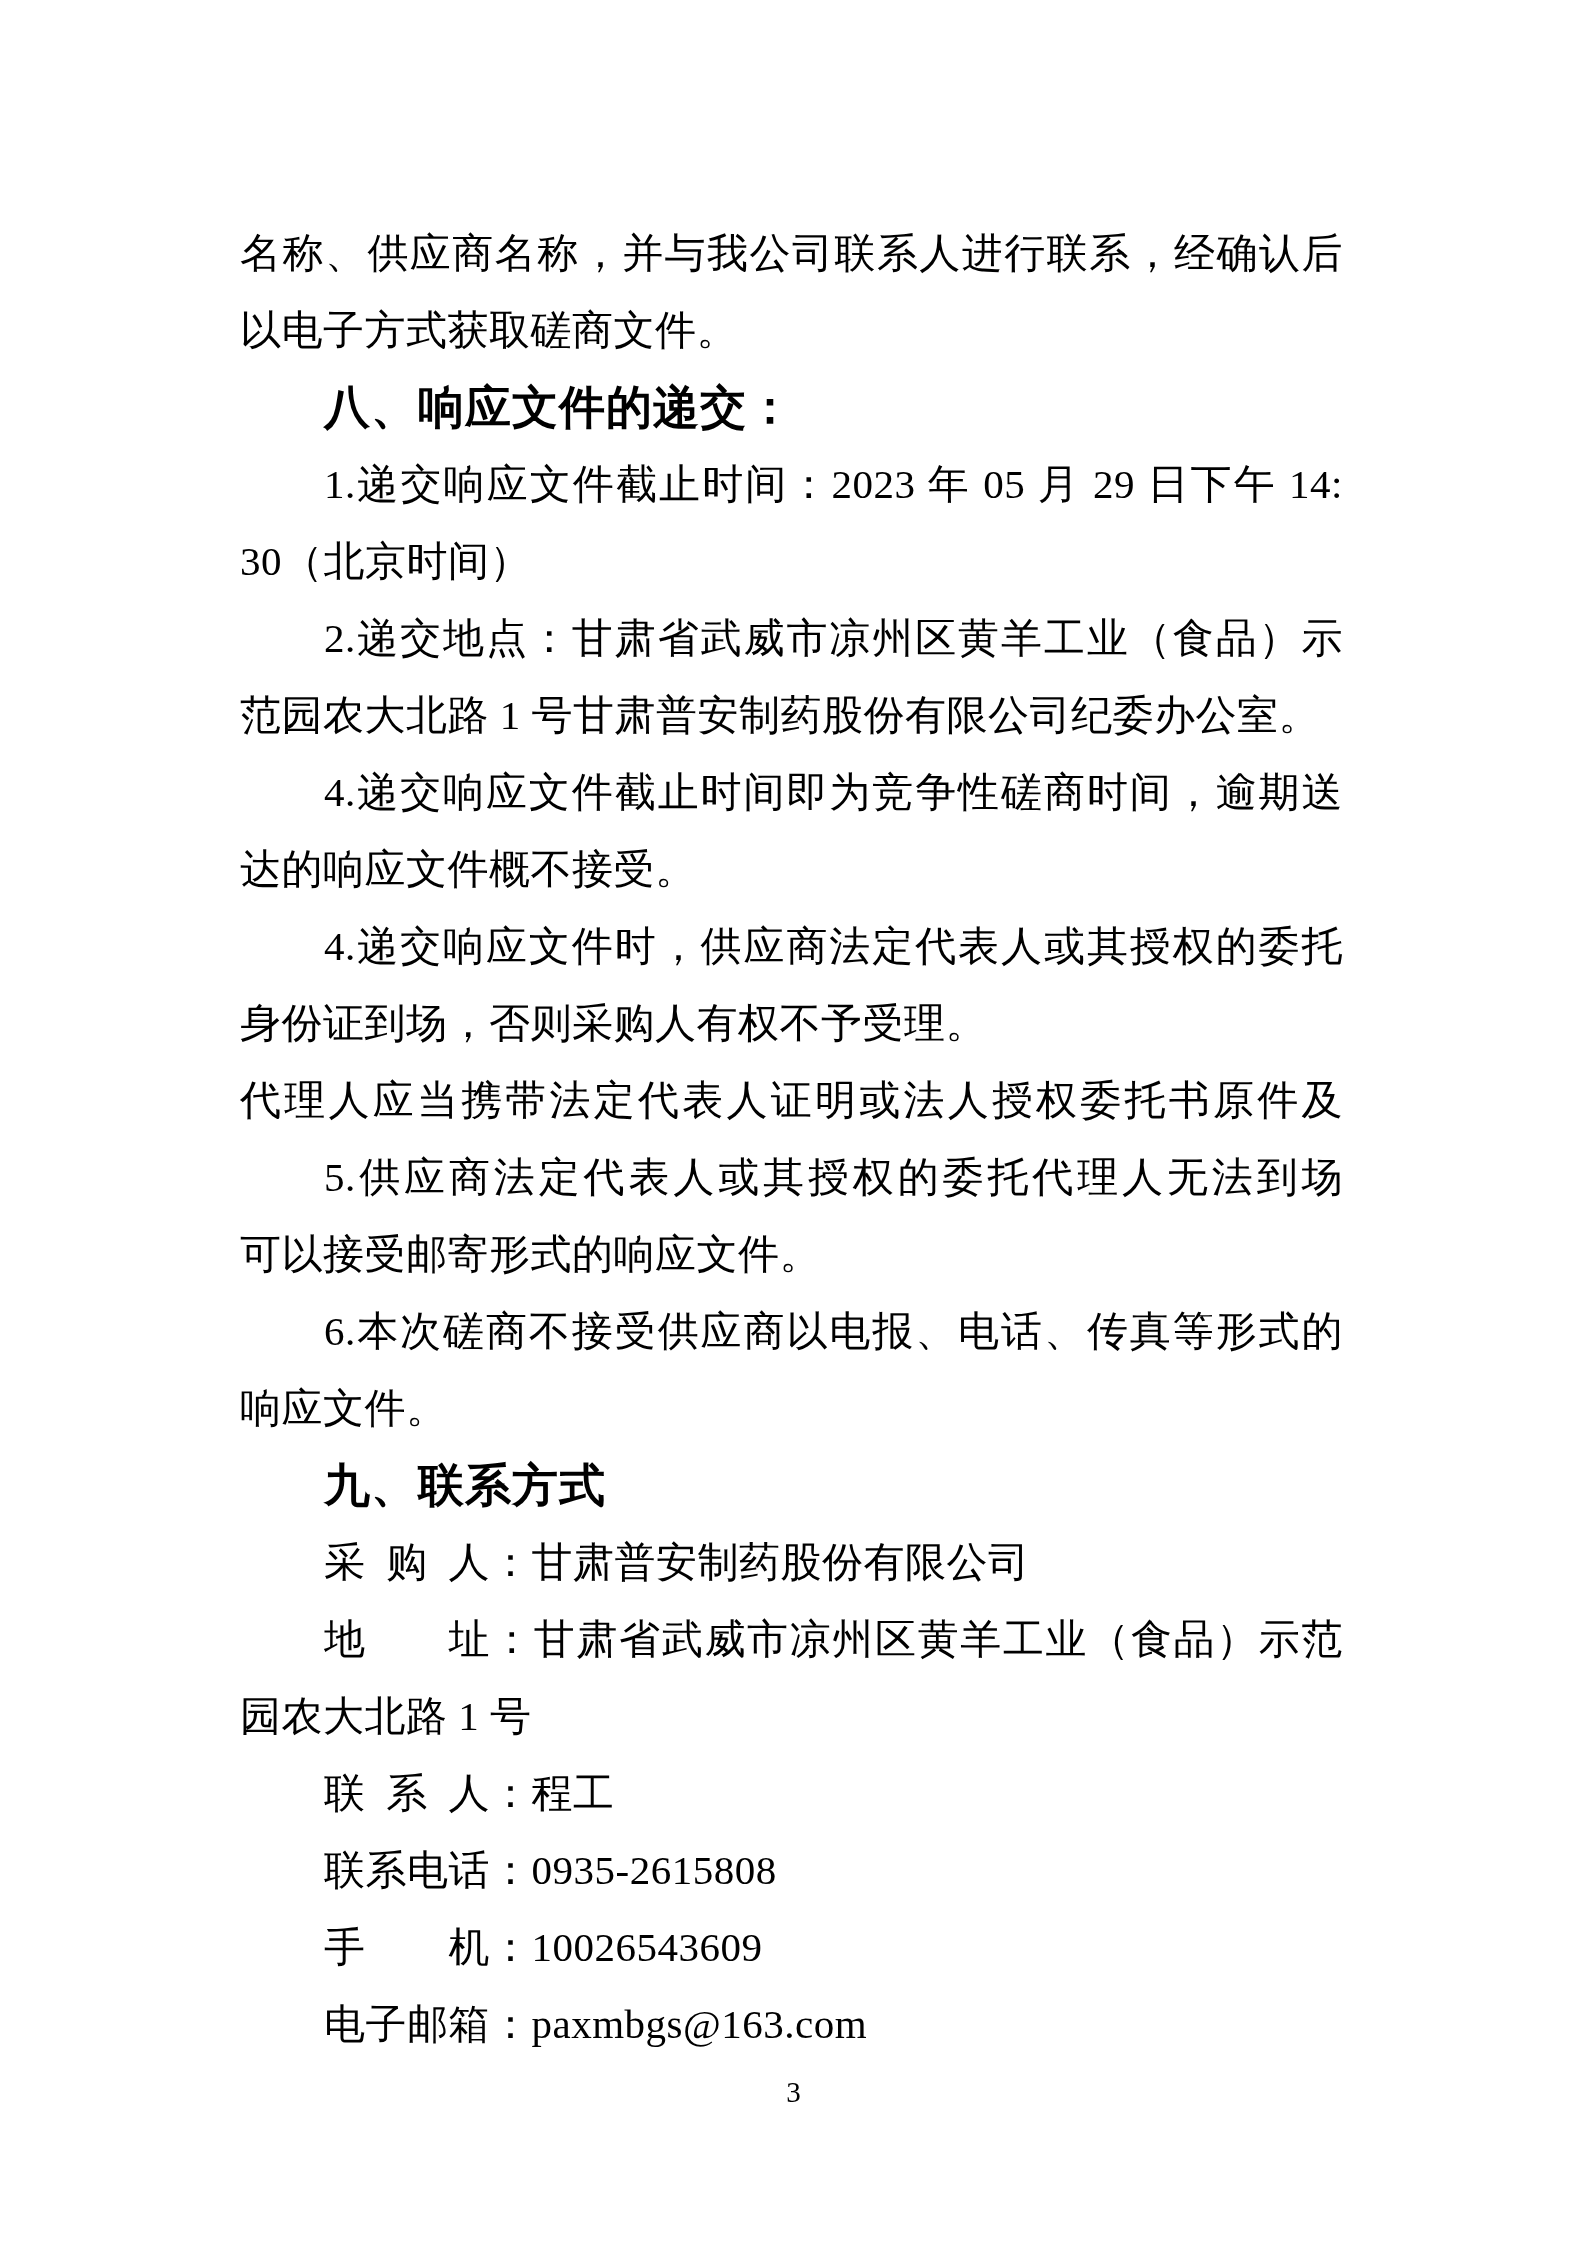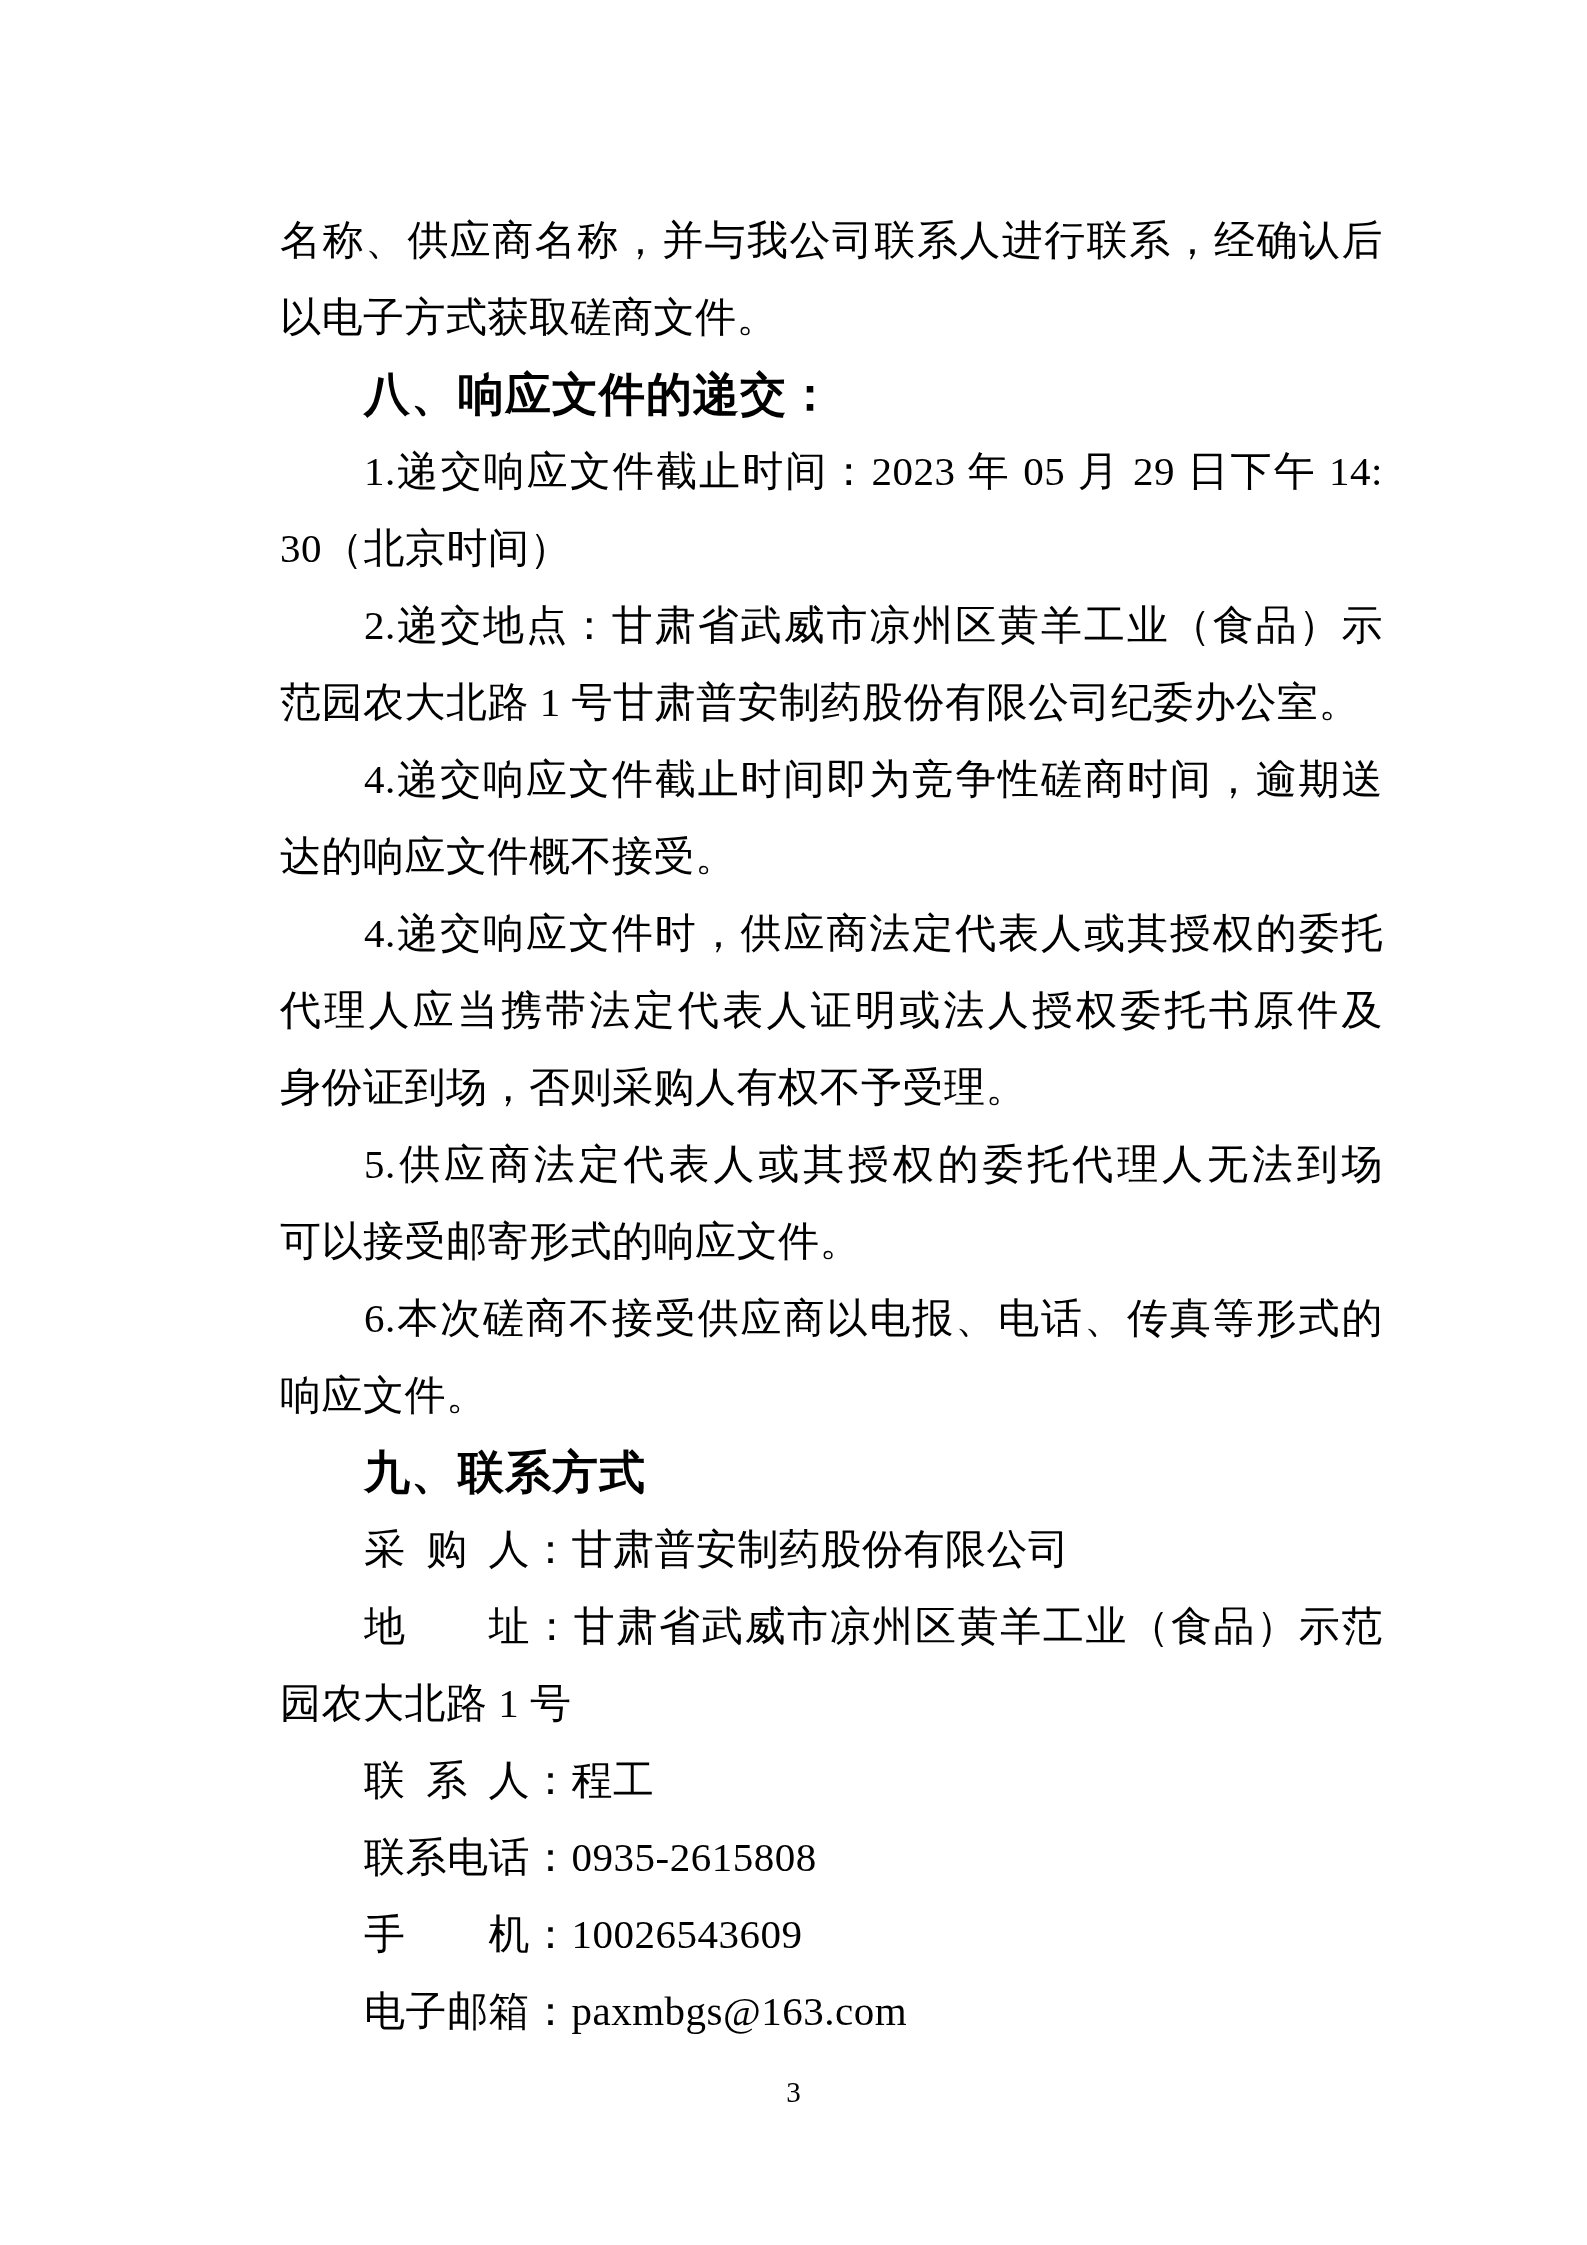--- a/index.html
+++ b/index.html
@@ -12,23 +12,22 @@
     width: 1587px;
     height: 2245px;
     background: #ffffff;
     color: #000000;
     font-family: "Liberation Serif", "DejaVu Serif", serif;
     overflow: hidden;
   }
   .content {
     position: absolute;
     left: 240px;
-    top: 202px;
+    top: 215px;
     width: 1103px;
-    margin-left: 40px;
   }
   .ln {
     margin: 0;
     padding: 0;
     height: 77px;
     line-height: 77px;
     font-size: 41px;
     white-space: normal;
     letter-spacing: 0.5px;
   }
@@ -80,22 +79,22 @@
     <p class="ln indent justify">1.递交响应文件截止时间：2023 年 05 月 29 日下午 14:</p>
     <p class="ln">30（北京时间）</p>
 
     <p class="ln indent justify">2.递交地点：甘肃省武威市凉州区黄羊工业（食品）示</p>
     <p class="ln">范园农大北路 1 号甘肃普安制药股份有限公司纪委办公室。</p>
 
     <p class="ln indent justify">4.递交响应文件截止时间即为竞争性磋商时间，逾期送</p>
     <p class="ln">达的响应文件概不接受。</p>
 
     <p class="ln indent justify">4.递交响应文件时，供应商法定代表人或其授权的委托</p>
+    <p class="ln">身份证到场，否则采购人有权不予受理。</p>
     <p class="ln justify">代理人应当携带法定代表人证明或法人授权委托书原件及</p>
-    <p class="ln">身份证到场，否则采购人有权不予受理。</p>
 
     <p class="ln indent justify">5.供应商法定代表人或其授权的委托代理人无法到场</p>
     <p class="ln">可以接受邮寄形式的响应文件。</p>
 
     <p class="ln indent justify">6.本次磋商不接受供应商以电报、电话、传真等形式的</p>
     <p class="ln">响应文件。</p>
 
     <p class="ln indent bold-head">九、联系方式</p>
 
     <p class="ln indent"><span class="clabel">采购人</span><span>：</span><span>甘肃普安制药股份有限公司</span></p>

